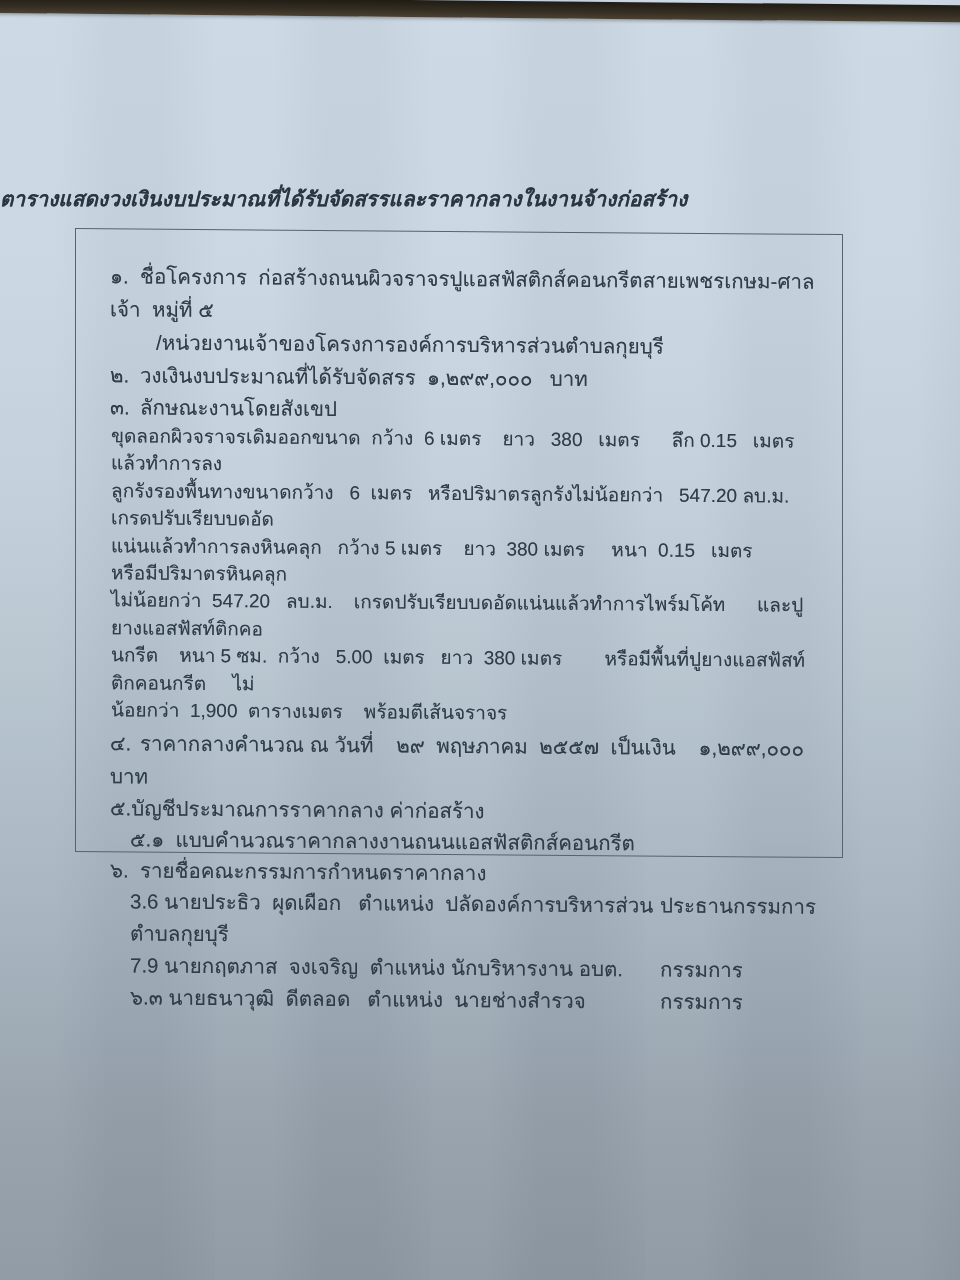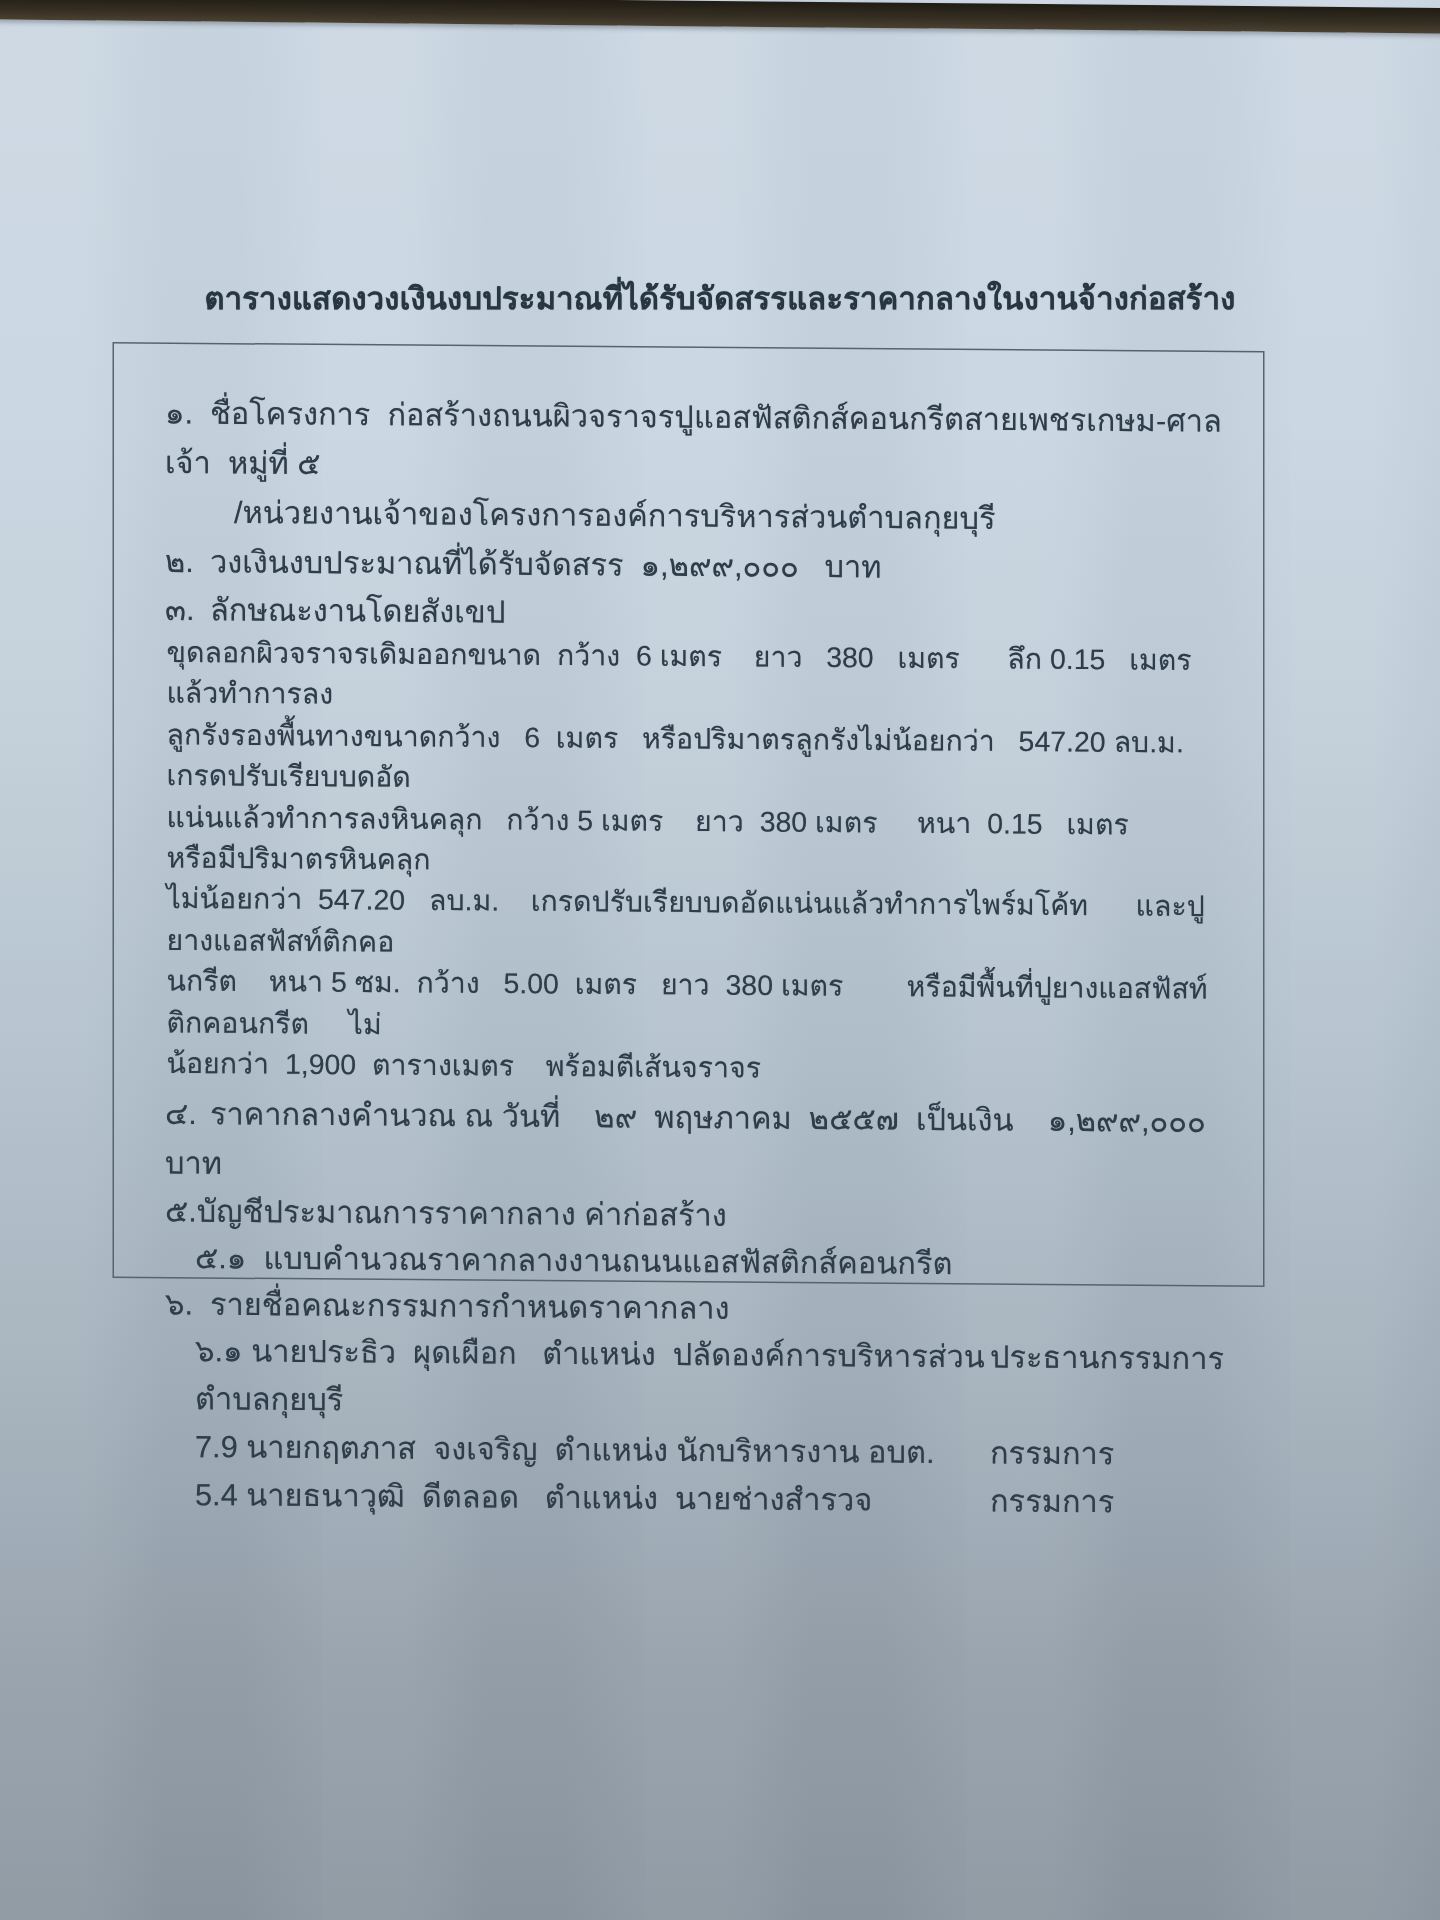--- a/index.html
+++ b/index.html
@@ -27,23 +27,24 @@
   
   .top-strip {
     position:absolute; top:-4px; left:-6px; width:105%; height:17px;
     background:linear-gradient(180deg,#201c14 0%,#352e22 60%,#4a4132 100%);
     transform:rotate(0.55deg); transform-origin:left top;
     box-shadow:0 2px 3px rgba(60,70,80,0.35);
   }
 
   .doc-title {
     position:absolute; top:182px; left:0; width:100%;
-    text-align:center; font-size:20.5px; font-weight:bold;
+    font-size:20.5px; font-weight:bold;
     color:#273640; letter-spacing:0.2px;
     text-shadow:0 0 0.6px rgba(39,54,64,0.55);
+    font-style:italic;
   }
 
   .main-box {
     position:absolute; left:75px; top:228px; width:768px; height:624px;
     border:1.6px solid #55646f;
     transform:skewY(0.45deg); transform-origin:left top;
     padding:30px 24px 0 34px;
     color:#2e3d49;
     text-shadow:0 0 0.5px rgba(46,61,73,0.45);
   }
@@ -87,28 +88,28 @@
     <div class="para para-last">น้อยกว่า  1,900  ตารางเมตร    พร้อมตีเส้นจราจร</div>
 
     <div class="row"><span class="num">๔.</span><span>ราคากลางคำนวณ ณ วันที่    ๒๙  พฤษภาคม  ๒๕๕๗  เป็นเงิน    ๑,๒๙๙,๐๐๐ บาท</span></div>
 
     <div class="row head">๕.บัญชีประมาณการราคากลาง ค่าก่อสร้าง</div>
     <div class="row sub">๕.๑  แบบคำนวณราคากลางงานถนนแอสฟัสติกส์คอนกรีต</div>
 
     <div class="row head"><span class="num">๖.</span><span>รายชื่อคณะกรรมการกำหนดราคากลาง</span></div>
 
     <div class="member sub">
-      <span class="left"><span>๖.๑</span><span> นายประธิว  ผุดเผือก   ตำแหน่ง  ปลัดองค์การบริหารส่วนตำบลกุยบุรี </span></span>
+      <span class="left"><span>3.6</span><span> นายประธิว  ผุดเผือก   ตำแหน่ง  ปลัดองค์การบริหารส่วนตำบลกุยบุรี </span></span>
       <span class="role">ประธานกรรมการ</span>
     </div>
 
     <div class="member sub">
       <span class="left"><span>7.9</span><span> นายกฤตภาส  จงเจริญ  ตำแหน่ง นักบริหารงาน อบต.</span></span>
       <span class="role">กรรมการ</span>
     </div>
 
     <div class="member sub">
-      <span class="left"><span>5.4</span><span> นายธนาวุฒิ  ดีตลอด   ตำแหน่ง  นายช่างสำรวจ</span></span>
+      <span class="left"><span>๖.๓</span><span> นายธนาวุฒิ  ดีตลอด   ตำแหน่ง  นายช่างสำรวจ</span></span>
       <span class="role">กรรมการ</span>
     </div>
 
   </div>
 </div>
 
 </body></html>

